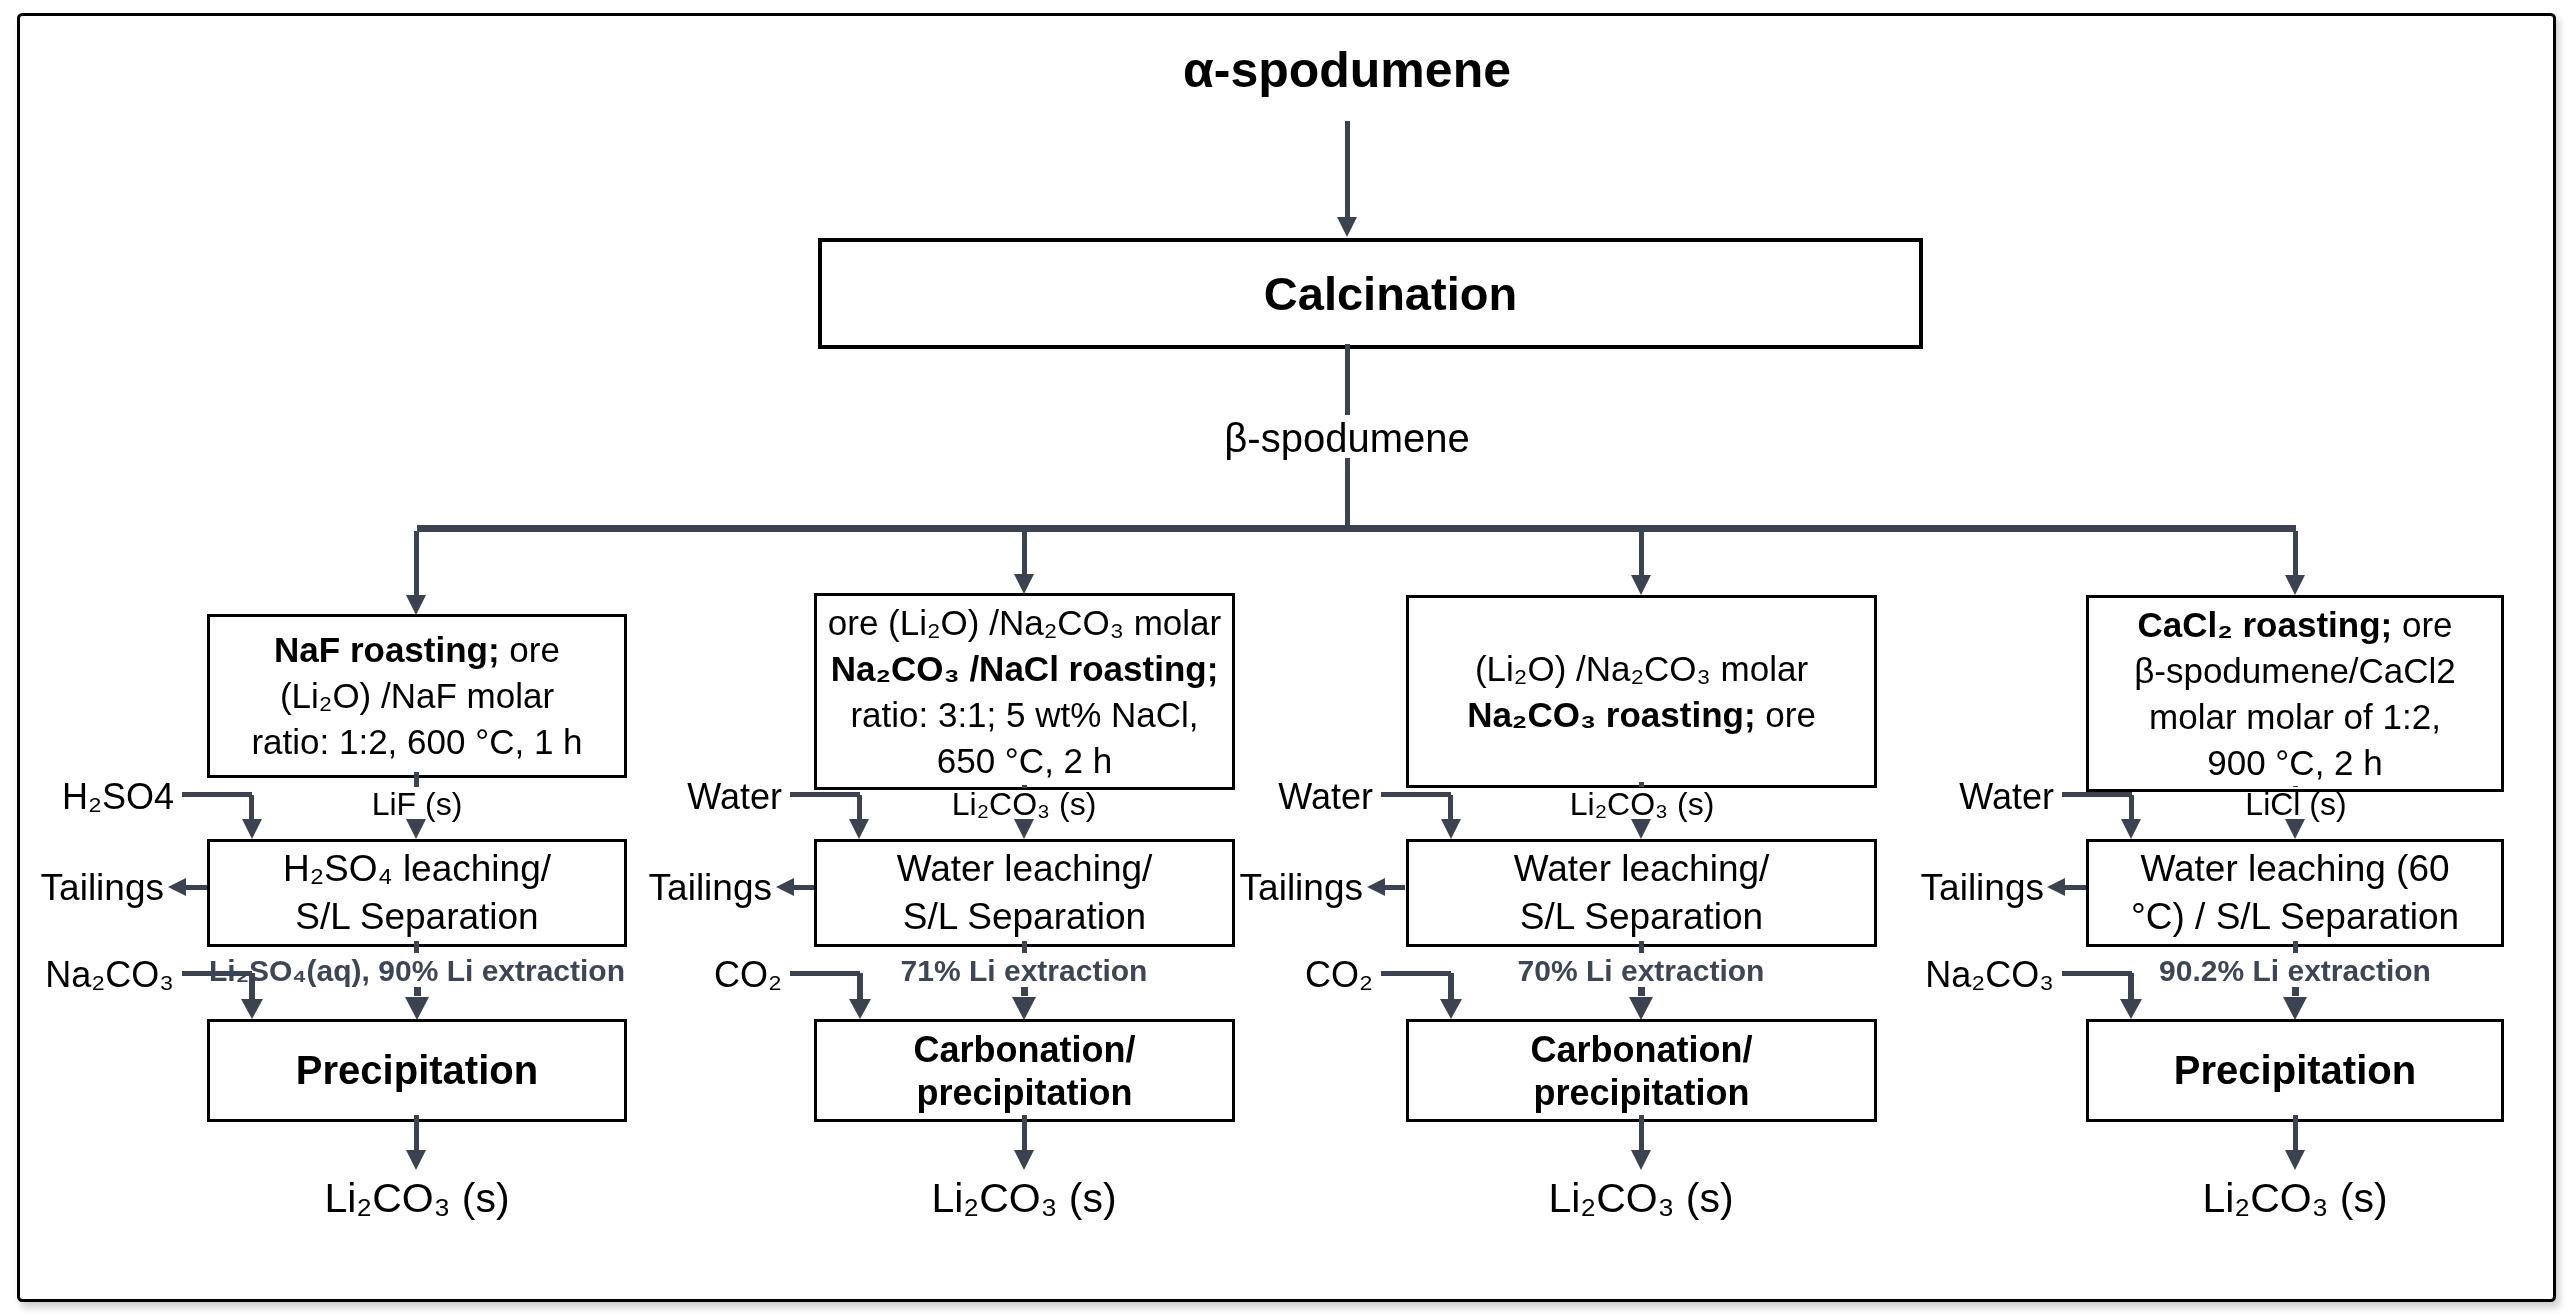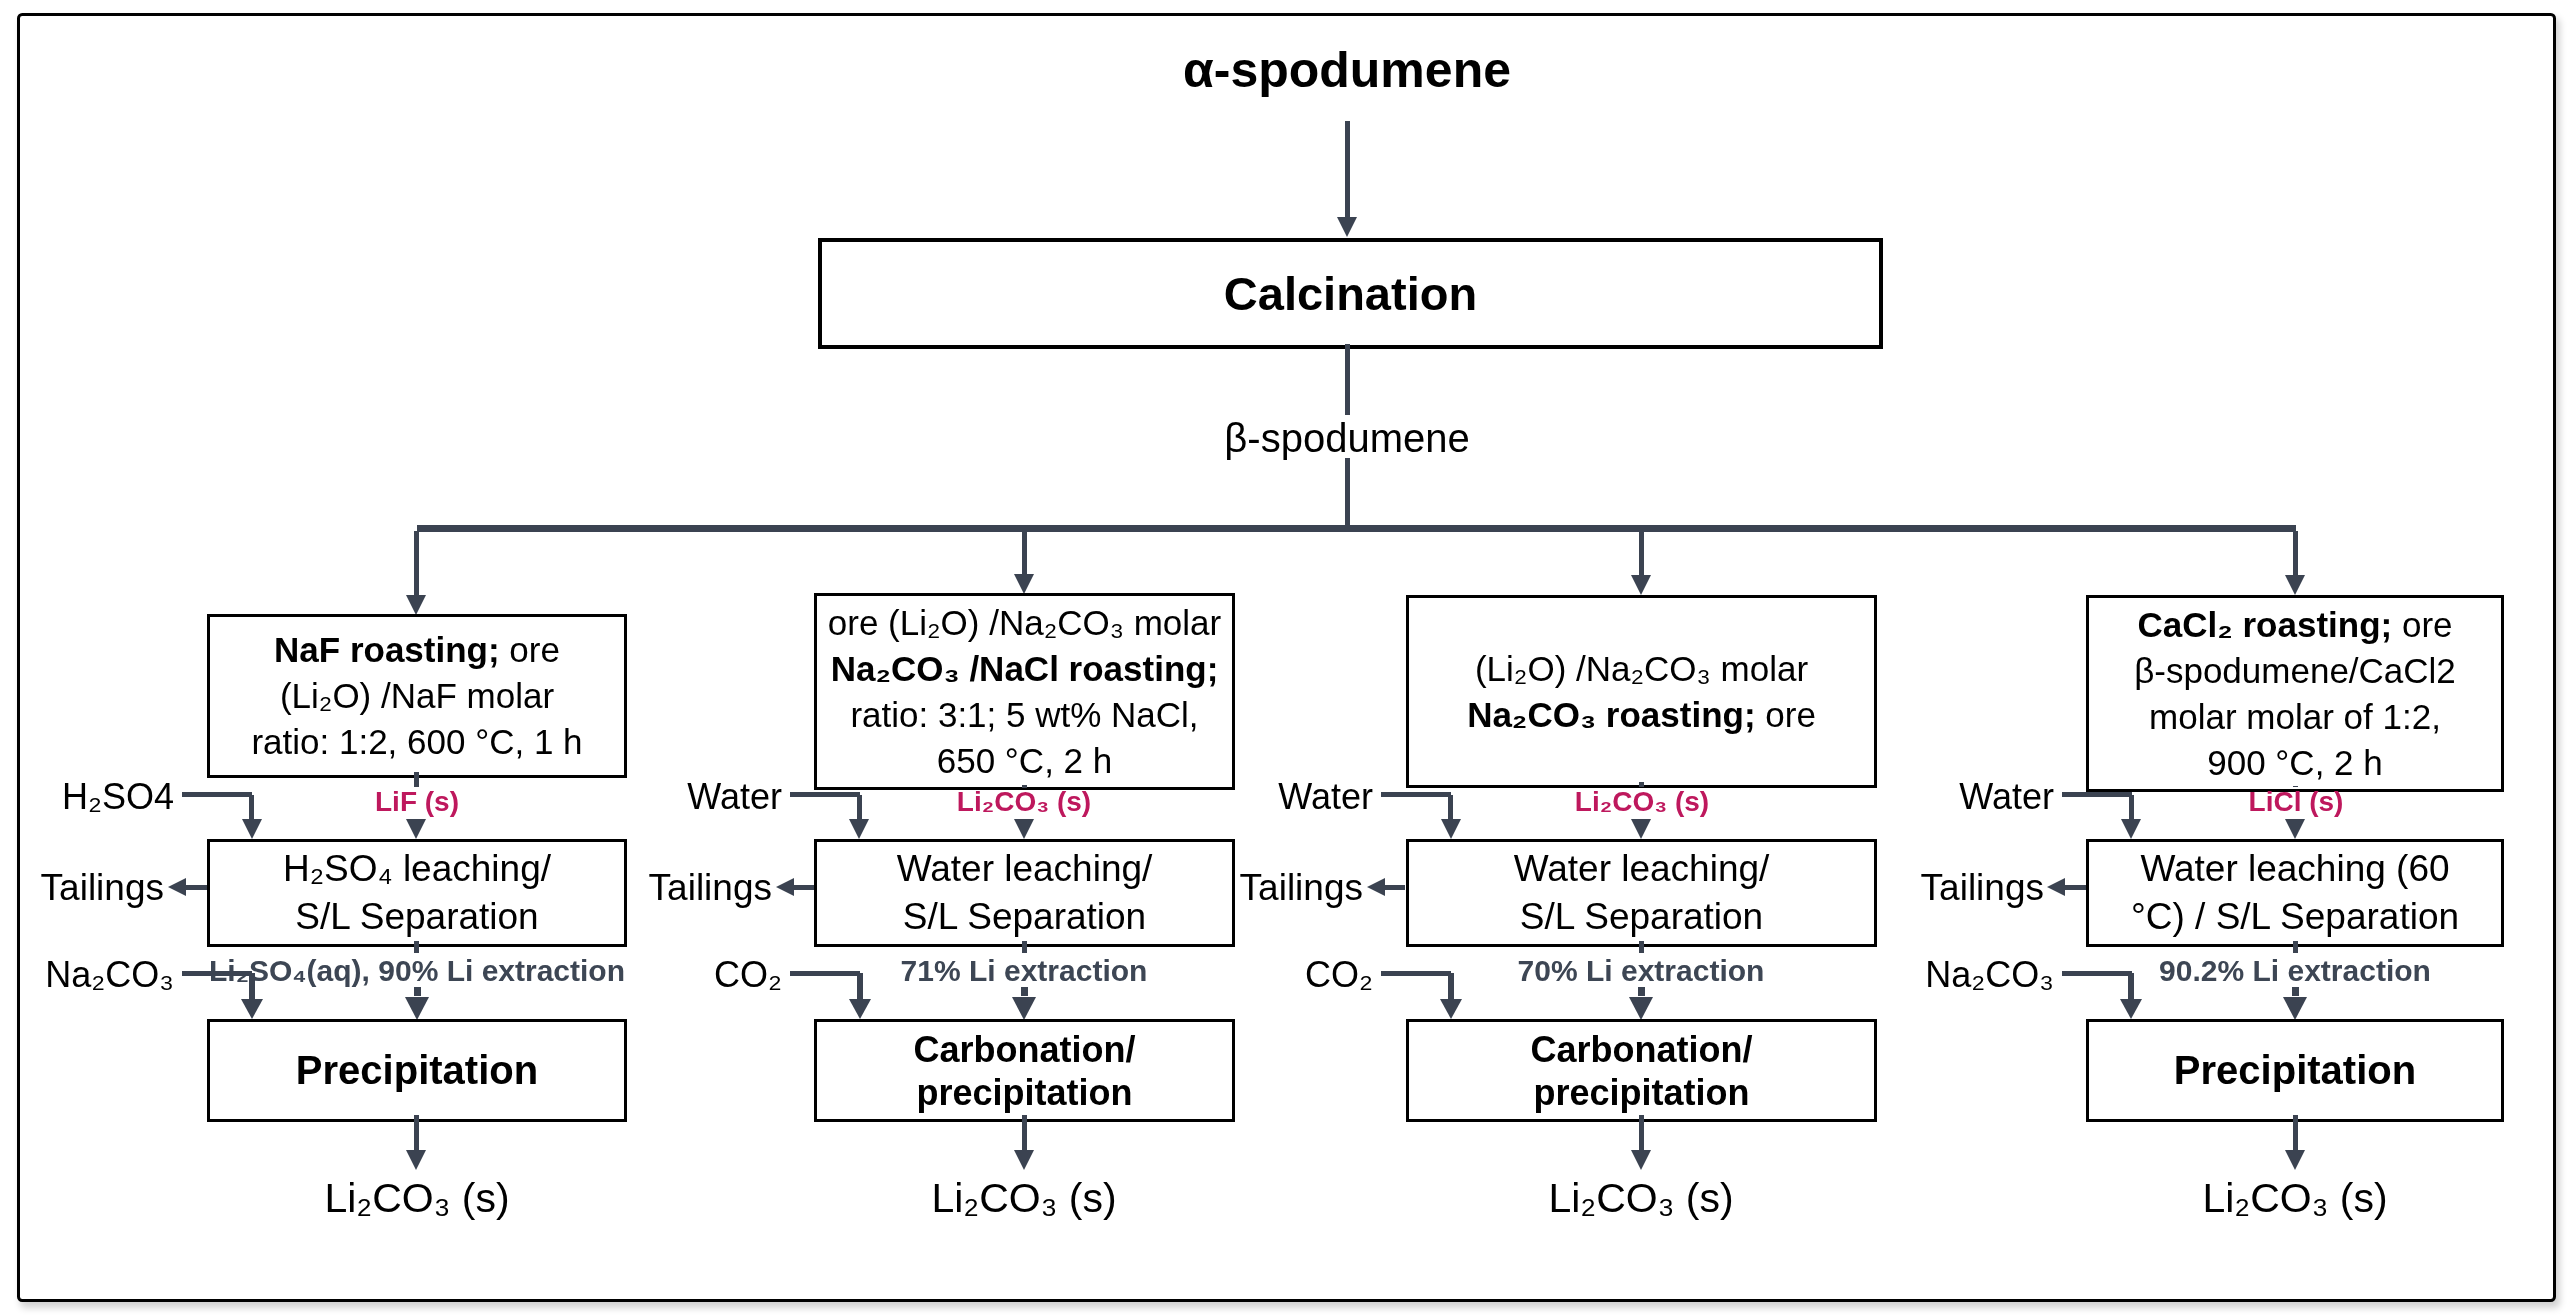--- a/index.html
+++ b/index.html
@@ -9,32 +9,32 @@
   #frame { position:absolute; left:17px; top:13px; width:2533px; height:1283px;
            border:3.9px solid #000; border-radius:5.2px; background:#fff;
            box-shadow:3.9px 5.2px 7.8px rgba(0,0,0,0.18); }
   #diagram { position:absolute; left:0; top:0; width:2576px; height:1316px; }
   .vl,.hl { position:absolute; background:var(--line); }
   .hd { position:absolute; width:0; height:0; }       
   .hl-left { position:absolute; width:0; height:0; }  
   .box { position:absolute; background:#fff; border:3.2px solid #000;
          display:flex; flex-direction:column; align-items:center; justify-content:center;
          text-align:center; white-space:nowrap; }
-  .box.calc { border-width:4.5px; }
+  .box.calc { border-width:4.5px;padding-left:40px; }
   .lbl { position:absolute; }
   .center { text-align:center; }
   .right { text-align:right; }
   .title { font-weight:bold; font-size:50px; }
   .calc-t { font-weight:bold; font-size:47px; }
   .beta { font-size:40px; }
   .roast-line { font-size:35px; line-height:46px; }
   .leach-line { font-weight:normal; font-size:37px; line-height:48px; }
   .precip-1 { font-weight:bold; font-size:40px; line-height:45px; }
   .precip-2 { font-weight:bold; font-size:36px; line-height:43px; }
-  .inter { font-weight:bold; font-size:28px; color:#be185d; }
+  .inter { font-weight:normal; font-size:32px; color:#000000; }
   .reagent { font-size:36px; }
   .tail { font-size:37px; }
   .extract { font-weight:bold; font-size:30px; color:#3d4654; }
   .product { font-size:41px; }
 </style>
 </head>
 <body>
 
 <div id="stage">
   <div id="frame"></div>

